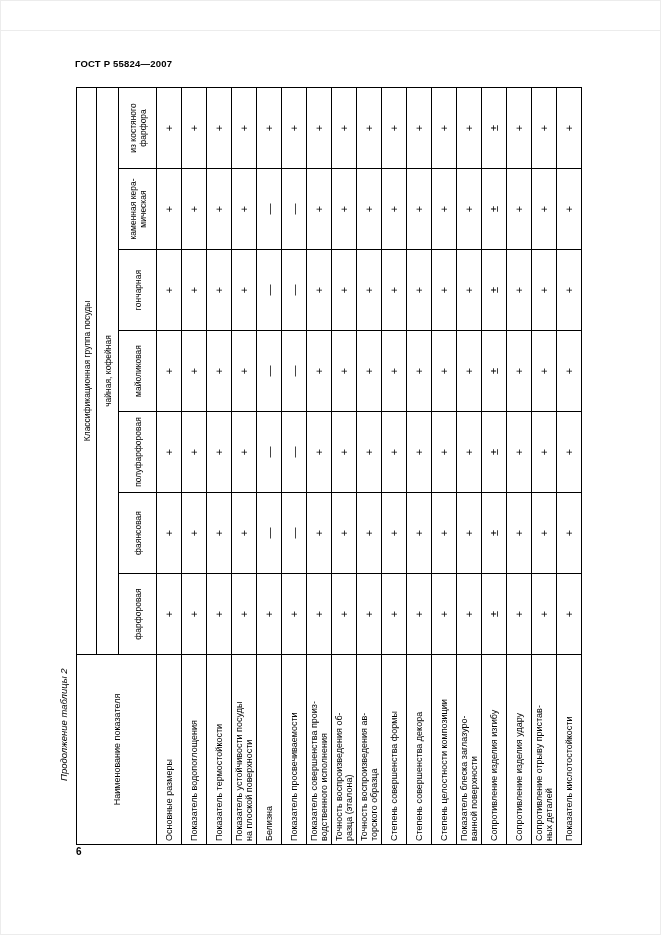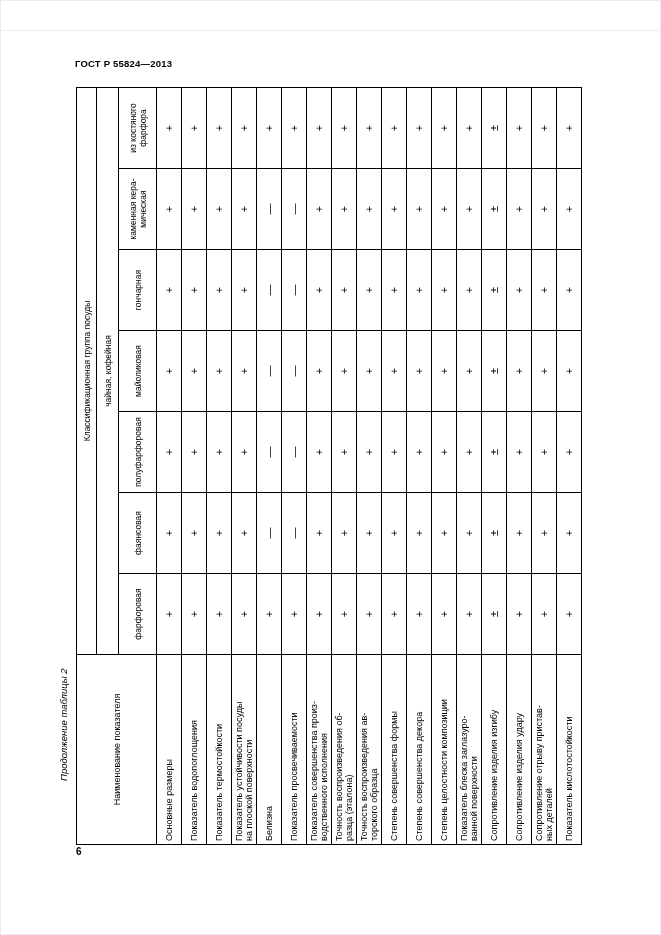--- a/index.html
+++ b/index.html
@@ -65,21 +65,21 @@
   td.val {
     text-align: center; vertical-align: middle;
     font-size: 11px;
   }
 </style>
 </head>
 <body>
 
 <div class="top-rule"></div>
 
-<div class="gost-header">ГОСТ Р 55824—2013</div>
+<div class="gost-header">ГОСТ Р 55824—2007</div>
 
 <div class="rotated">
   <div class="caption">Продолжение таблицы 2</div>
   <table>
     <colgroup>
       <col class="name-col">
       <col class="type-col">
         <col class="type-col">
         <col class="type-col">
         <col class="type-col">

